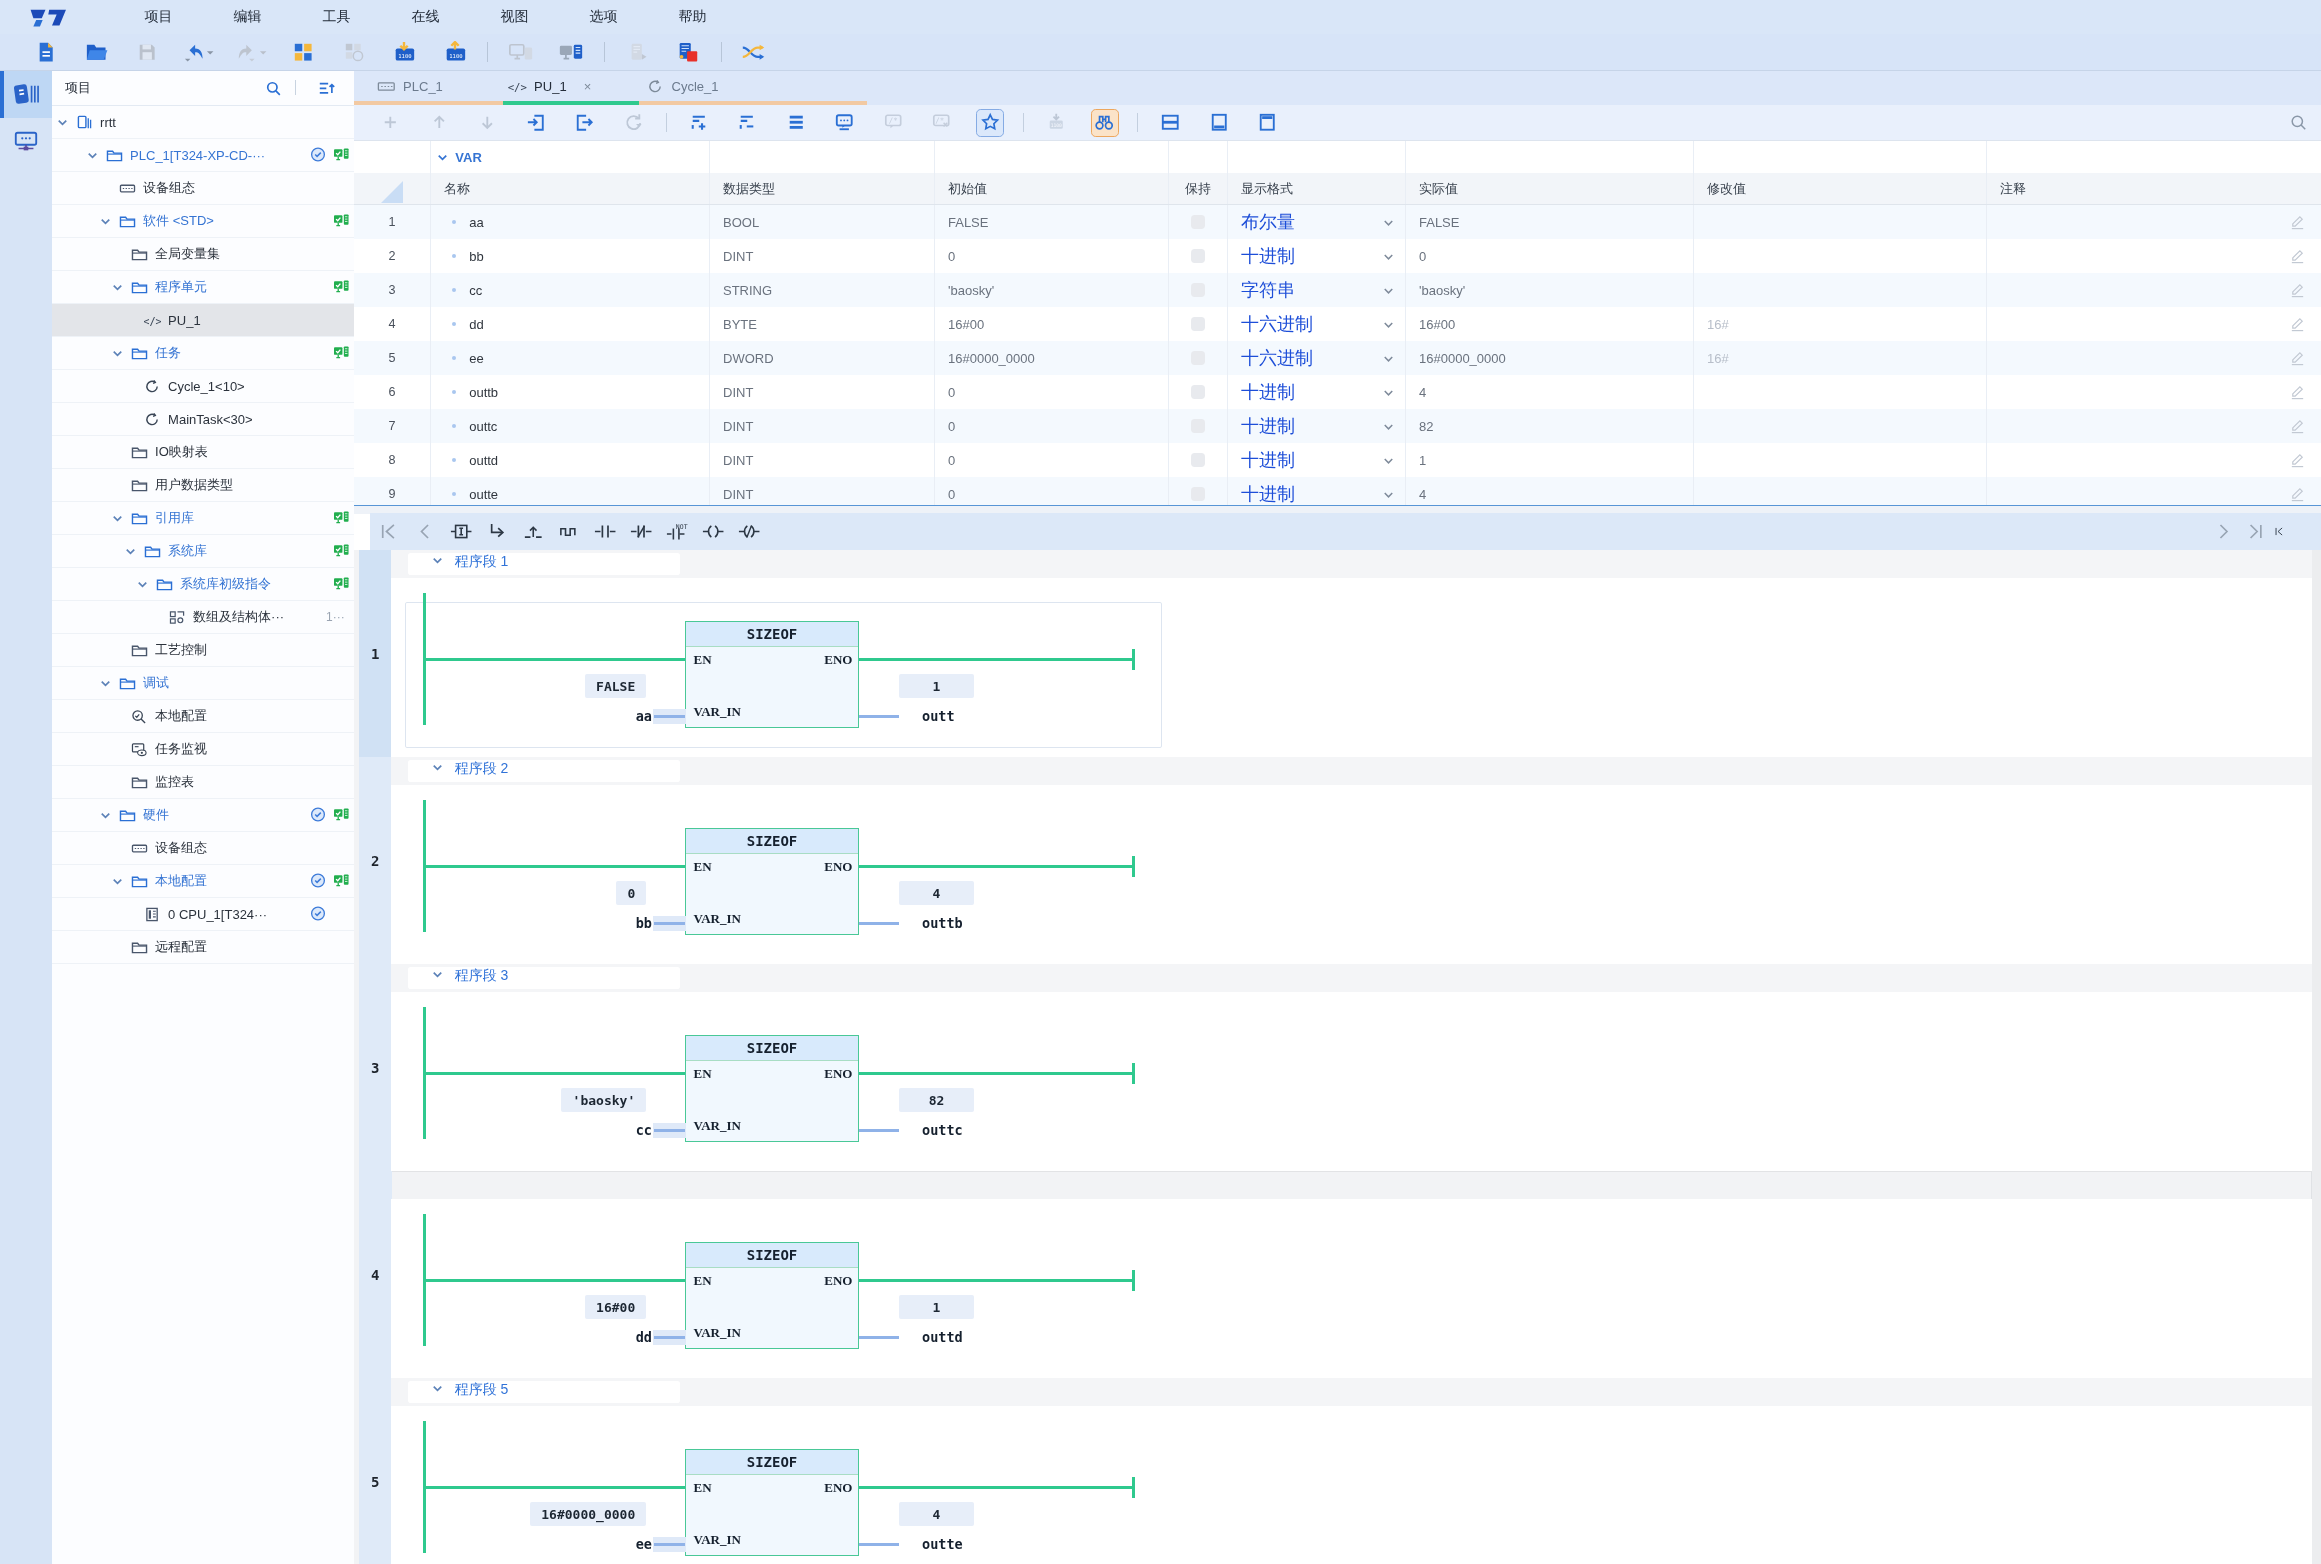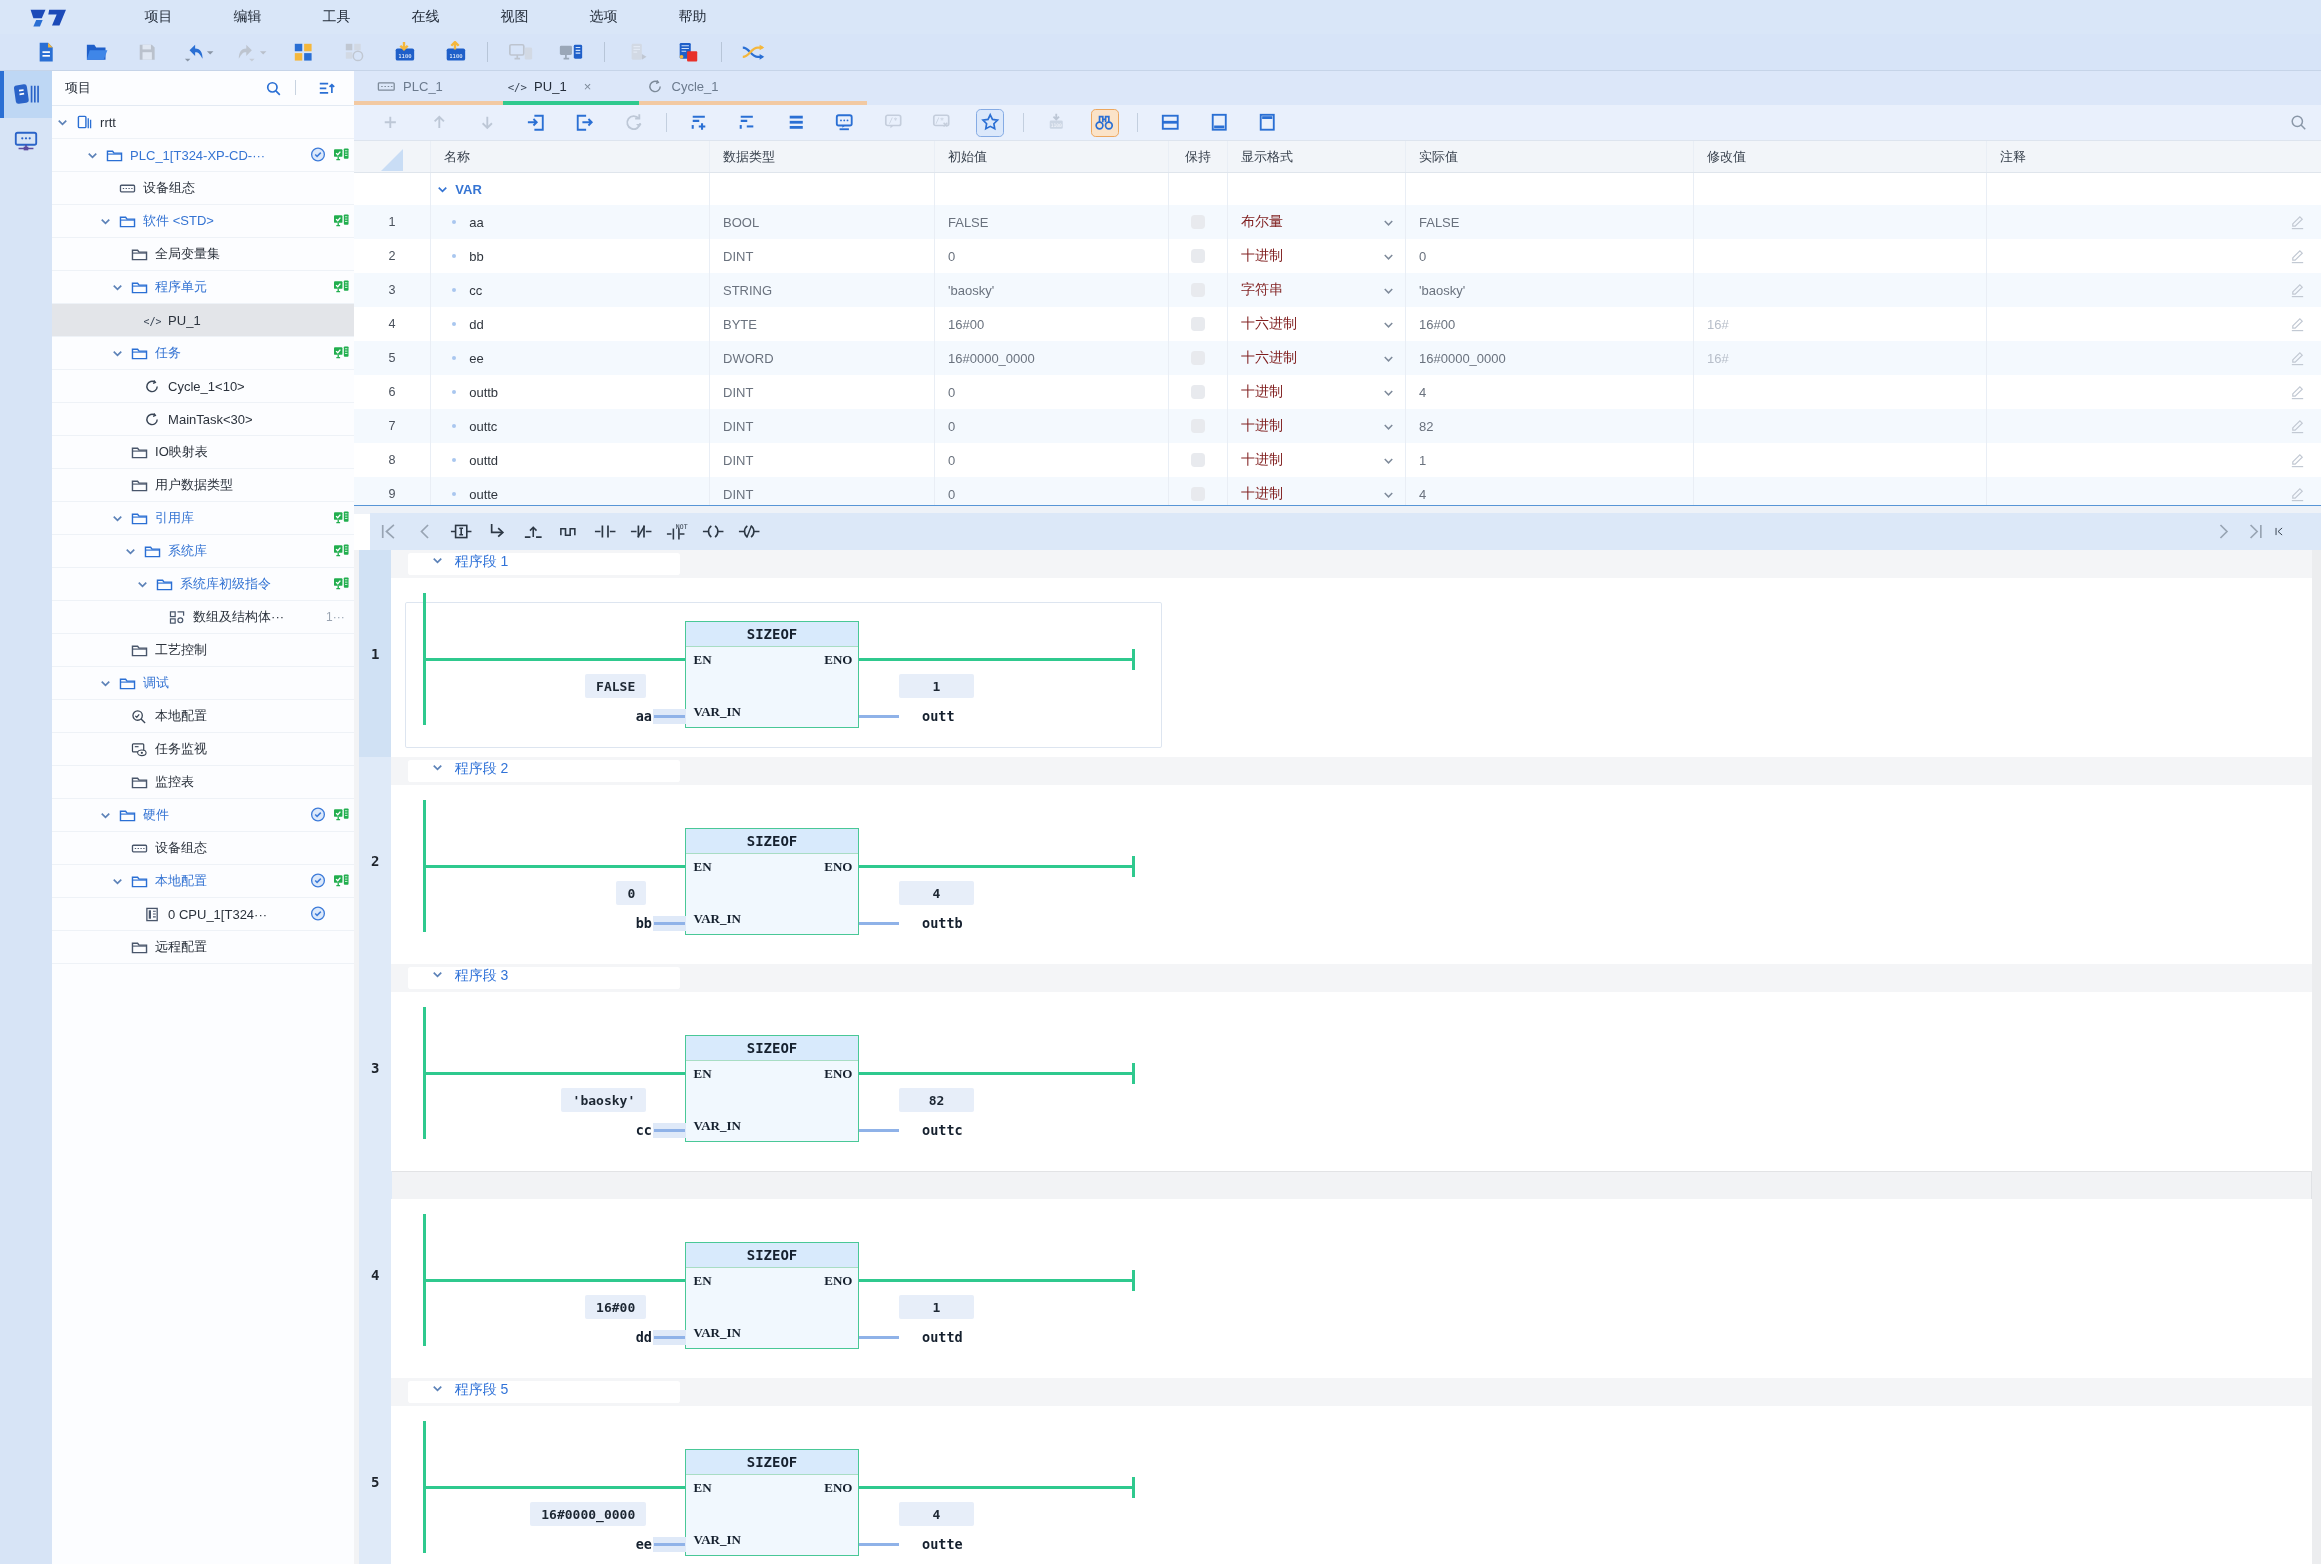--- a/index.html
+++ b/index.html
@@ -65,21 +65,21 @@
   .vr{height:34px;background:#fff;}
   .vr.odd{background:#f4f9fe;}
   .c{display:flex;align-items:center;padding-left:13px;border-left:0.9px solid #e9eef5;overflow:hidden;}
   .c.first{border-left:none;justify-content:center;padding-left:0;}
   .c.ctr{justify-content:center;padding-left:0;}
   .rownum{font-size:12.6px;color:#4a515c;}
   .vname{font-size:13px;color:#30363e;} .vtype,.vinit,.vactual{font-size:13px;color:#6a727e;}
   .vmod{font-size:13px;color:#b7bec9;}
   .dot{width:4.7px;height:4.7px;border-radius:50%;background:#a9c7ef;margin-right:13px;flex:none;}
   .cb{width:14px;height:14px;border-radius:3.7px;background:#e8eaee;}
-  .fmt{font-size:14px;color:#7f1d1d;flex:1;}
+  .fmt{font-size:18px;color:#1d4ed8;flex:1;}
   .fmt-chev{margin-right:9.3px;}
   .corner{width:0;height:0;border-bottom:22.4px solid #c9ddf5;border-left:22.4px solid transparent;margin-top:7.5px;}
   .pencil{position:absolute;right:15px;top:8.4px;width:17px;height:17px;}
   .grp-lbl{color:#3574d3;font-size:13px;font-weight:bold;margin-left:5.6px;}
   
   #splitter{position:absolute;left:0;top:434px;right:0;height:7.5px;background:#eef2f8;border-top:1.9px solid #5795d6;}
   
   #ld-toolbar{position:absolute;left:16px;top:442px;right:0;height:37px;background:#dce8f8;border-bottom:0.9px solid #c9d8ec;display:flex;align-items:center;padding-left:7.5px;}
   .lbtn{width:24px;height:24px;display:flex;align-items:center;justify-content:center;margin-right:12px;color:#2c3744;}
   .lbtn.disabled{color:#98a4b3;}
@@ -865,50 +865,50 @@
           </svg>
         </span>
         <span id="vt-search" class="icn">
           <svg width="20.5" height="20.5" viewBox="0 0 22 22" fill="none">
             <circle cx="10" cy="10" r="5.5" stroke="#8a97a8" stroke-width="1.6"></circle>
             <path d="M14 14l4.5 4.5" stroke="#8a97a8" stroke-width="1.6"></path>
           </svg>
         </span>
       </div>
     <div id="vt">
+        <div class="vrow vgroup">
+  <div class="c first"></div>
+  <div class="c" style="padding-left:3.7px">
+            <span class="icn">
+              <svg width="15" height="15" viewBox="0 0 16 16" fill="none">
+                <path d="M4 6l4 4 4-4" stroke="#3574d3" stroke-width="1.8"></path>
+              </svg>
+            </span>
+            <span class="grp-lbl">VAR</span>
+          </div>
+  <div class="c"></div>
+          <div class="c"></div>
+          <div class="c"></div>
+  <div class="c"></div>
+          <div class="c"></div>
+          <div class="c"></div>
+          <div class="c"></div>
+        </div>
         <div class="vrow vhead">
   <div class="c first">
             <span class="corner"></span>
           </div>
           <div class="c ">名称</div>
           <div class="c ">数据类型</div>
           <div class="c ">初始值</div>
           <div class="c ctr">保持</div>
           <div class="c ">显示格式</div>
           <div class="c ">实际值</div>
           <div class="c ">修改值</div>
           <div class="c ">注释</div>
-        </div>
-        <div class="vrow vgroup">
-  <div class="c first"></div>
-  <div class="c" style="padding-left:3.7px">
-            <span class="icn">
-              <svg width="15" height="15" viewBox="0 0 16 16" fill="none">
-                <path d="M4 6l4 4 4-4" stroke="#3574d3" stroke-width="1.8"></path>
-              </svg>
-            </span>
-            <span class="grp-lbl">VAR</span>
-          </div>
-  <div class="c"></div>
-          <div class="c"></div>
-          <div class="c"></div>
-  <div class="c"></div>
-          <div class="c"></div>
-          <div class="c"></div>
-          <div class="c"></div>
         </div>
         <div class="vrow vr odd">
     <div class="c first">
             <span class="rownum">1</span>
           </div>
     <div class="c" style="padding-left:20.5px">
             <span class="dot"></span>
             <span class="vname">aa</span>
           </div>
     <div class="c">

